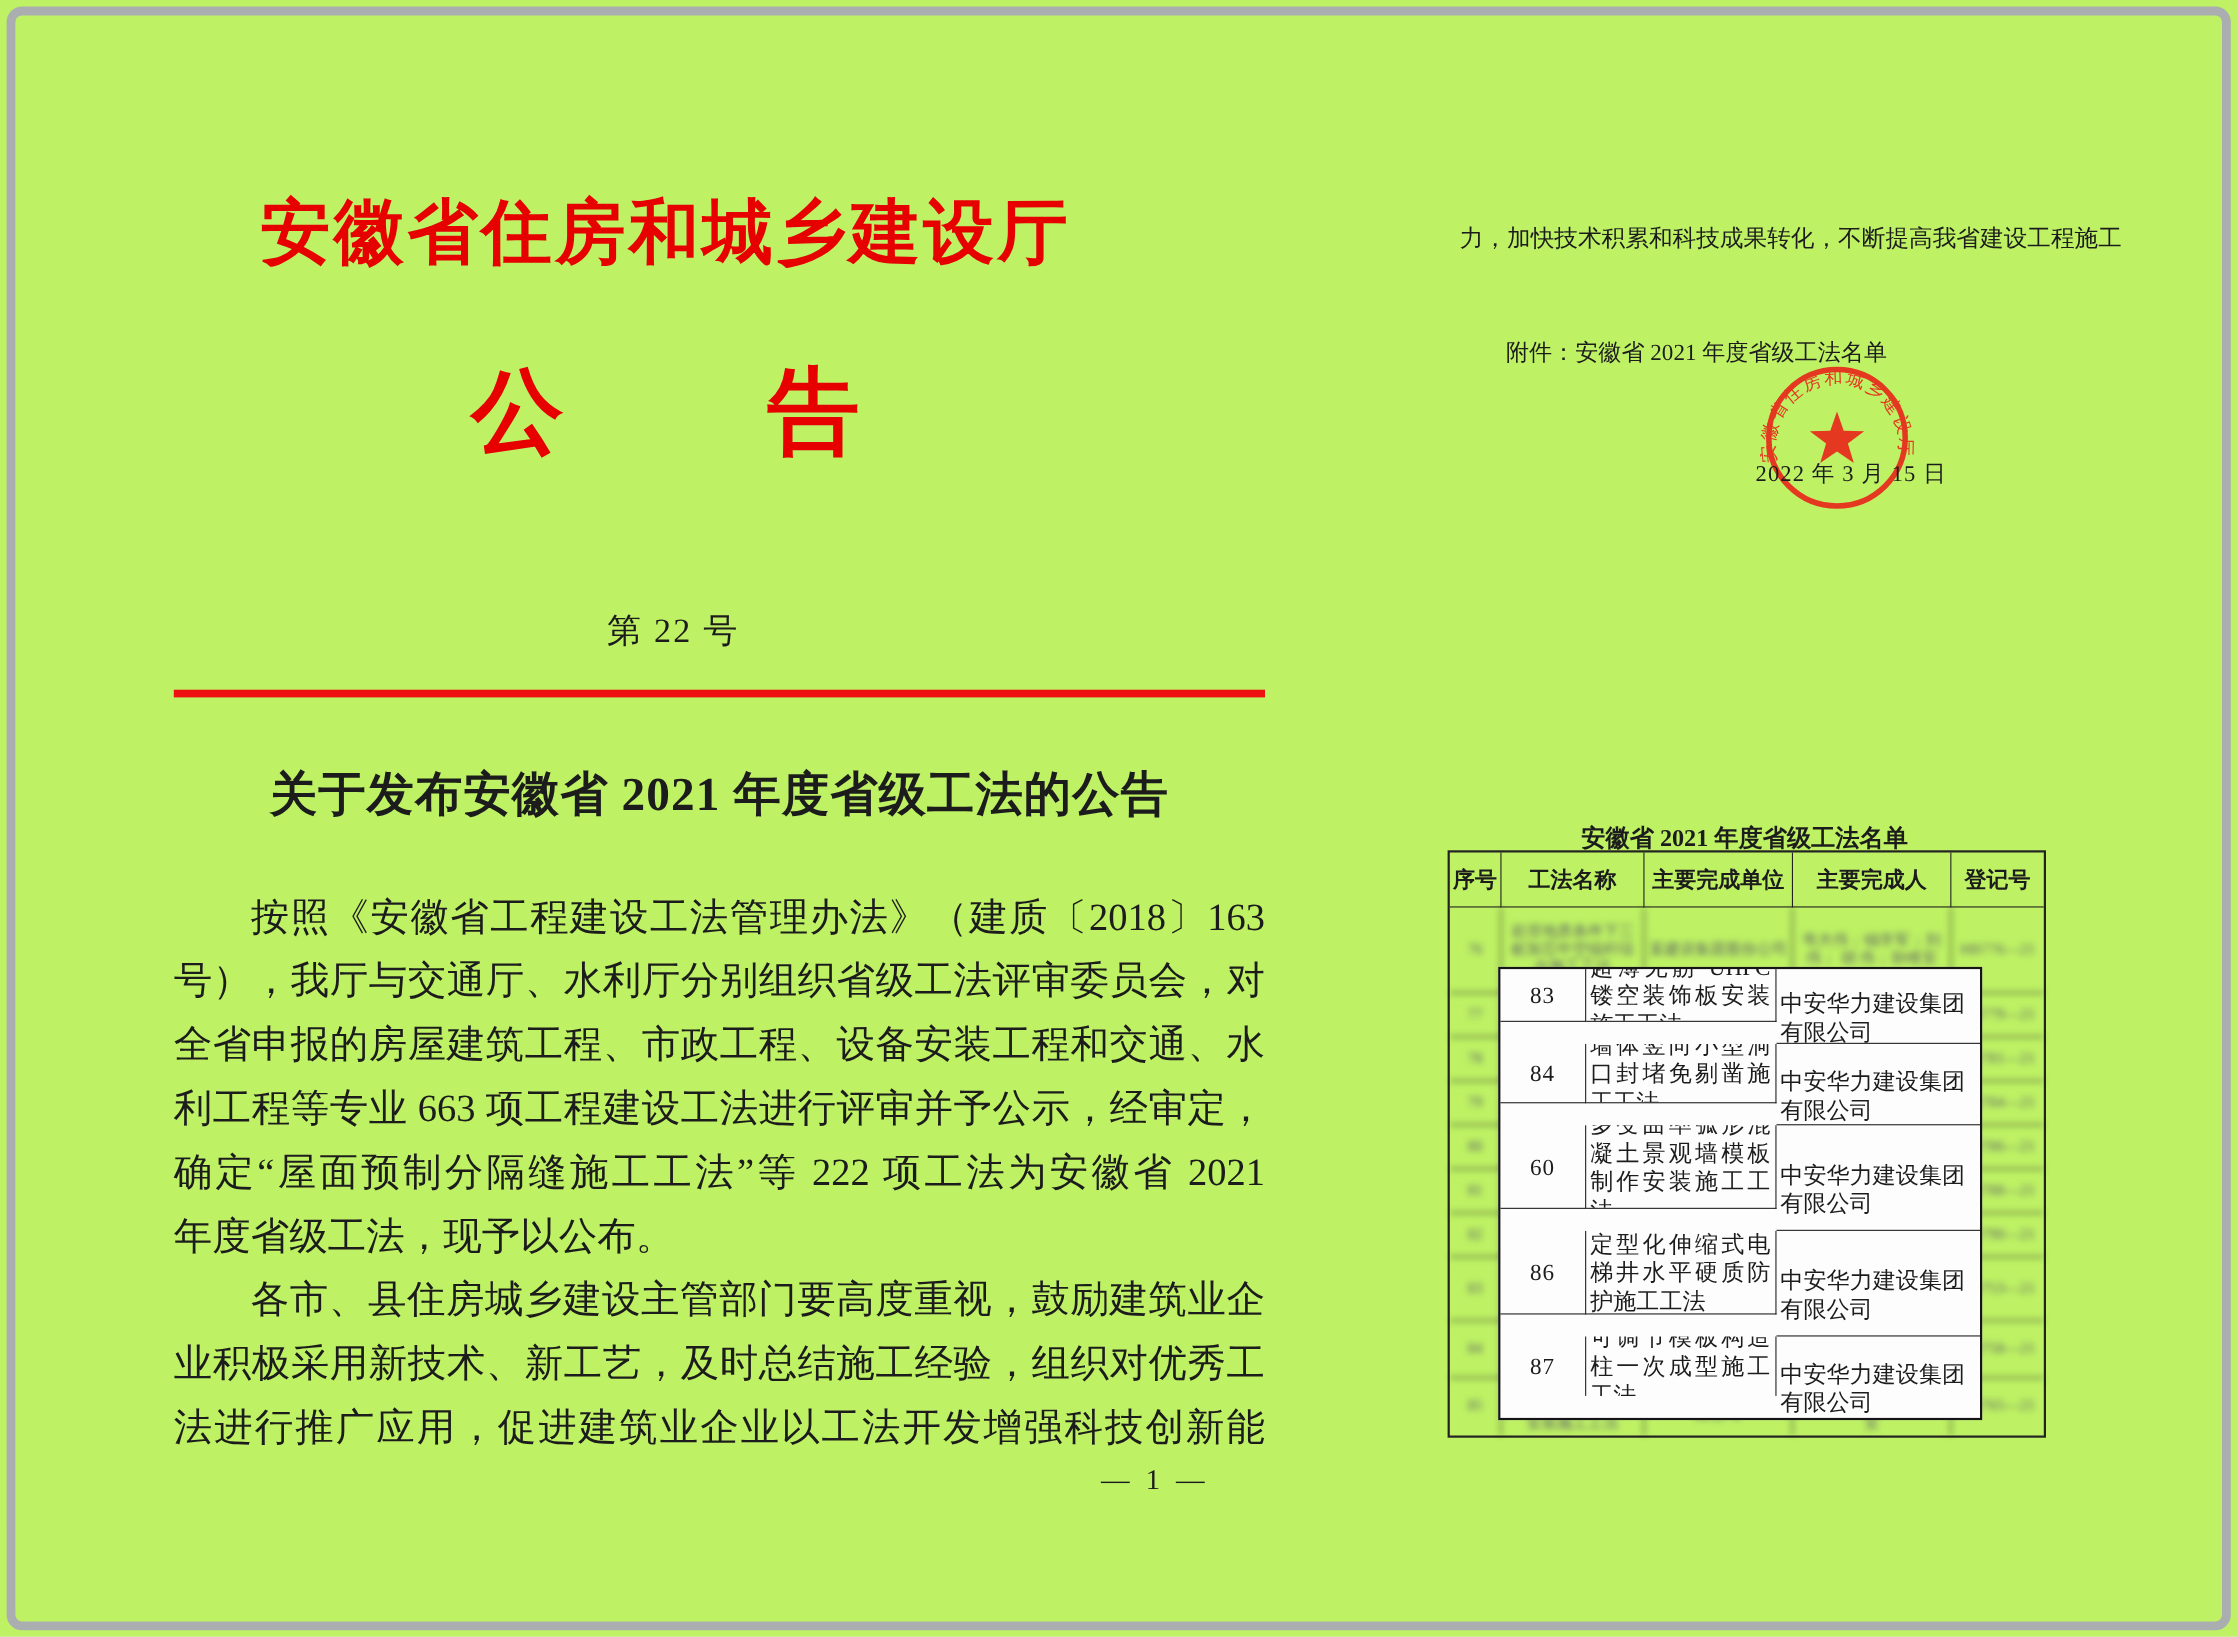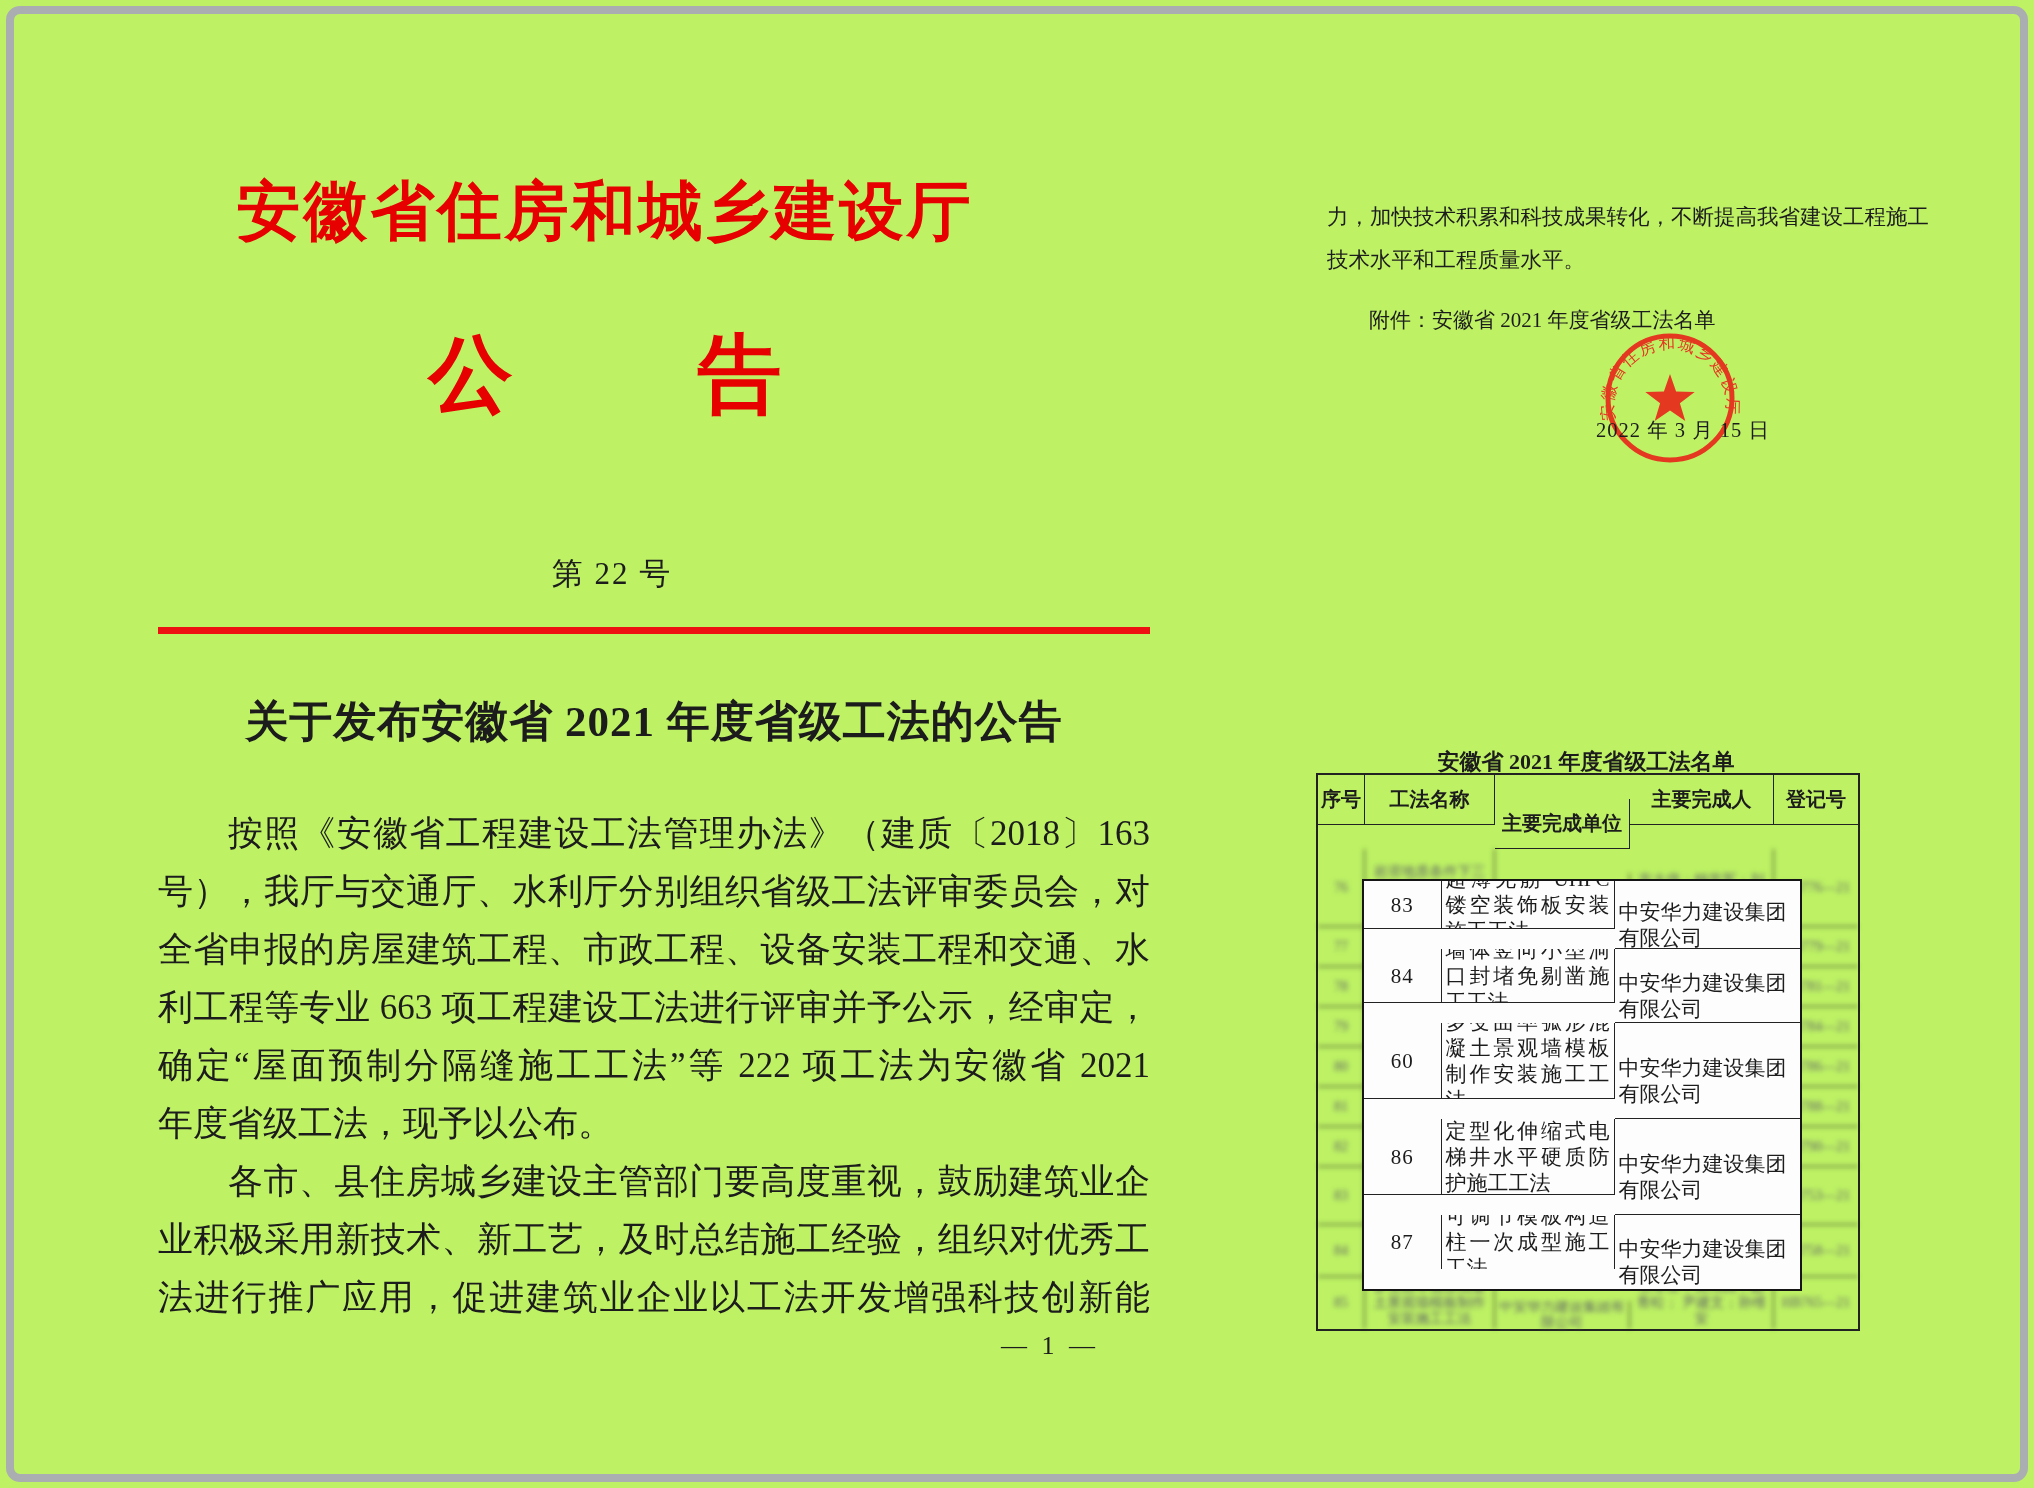--- a/index.html
+++ b/index.html
@@ -27,21 +27,21 @@
   .sealdate{left:1596px;top:416px;width:260px;font-size:20.5px;letter-spacing:1px;z-index:3;white-space:nowrap;}
   
   .tbl-title{left:1316px;top:747px;width:540px;text-align:center;font-size:22px;font-weight:bold;white-space:nowrap;}
   .tbl{left:1316px;top:773px;width:540px;border:2px solid #222;border-collapse:collapse;z-index:1;}
   .tbl .row{display:flex;}
   .tbl .cell{border-right:1.5px solid #222;border-bottom:1.5px solid #222;box-sizing:border-box;
              display:flex;align-items:center;justify-content:center;text-align:center;overflow:hidden;}
   .tbl .cell:last-child{border-right:none;}
   .tbl .row:last-child .cell{border-bottom:none;}
   .hdr .cell{font-weight:bold;font-size:20px;height:50px;}
-  .c0{width:47px;} .c1{width:130px;} .c2{width:135px;margin-top:24px;} .c3{width:144px;} .c4{width:84px;}
+  .c0{width:47px;} .c1{width:130px;} .c2{width:135px;} .c3{width:144px;} .c4{width:84px;}
   .bgrow .cell{font-size:14px;color:#5d6165;}
   .blurred{filter:blur(2.7px);}
   .bgname{font-size:14px;line-height:16px;padding:1px 2px;}
   .regno{font-size:13px;letter-spacing:0px;}
   
   .overlay{left:1362px;top:879px;width:440px;background:#fdfdfd;border:2.5px solid #151515;z-index:5;box-sizing:border-box;}
   .overlay .orow{display:flex;}
   .overlay .ocell{border-right:1.5px solid #222;border-bottom:1.5px solid #222;box-sizing:border-box;
                   display:flex;align-items:center;overflow:hidden;font-size:21px;line-height:26px;}
   .overlay .ocell:last-child{border-right:none;}
@@ -80,21 +80,20 @@
     <div class="bline noj">年度省级工法，现予以公布。</div>
     <div class="bline ind">各市、县住房城乡建设主管部门要高度重视，鼓励建筑业企</div>
     <div class="bline">业积极采用新技术、新工艺，及时总结施工经验，组织对优秀工</div>
     <div class="bline">法进行推广应用，促进建筑业企业以工法开发增强科技创新能</div>
   </div>
 
   <div class="abs pagenum">— 1 —</div>
 
   <div class="abs rp-par">
     <div class="rline">力，加快技术积累和科技成果转化，不断提高我省建设工程施工</div>
-    <div class="rline noj">技术水平和工程质量水平。</div>
   </div>
 
   <div class="abs attach">附件：安徽省 2021 年度省级工法名单</div>
 
   <svg class="abs seal" viewBox="0 0 140 140">
     <circle cx="70" cy="70" r="62" fill="none" stroke="#e8291c" stroke-width="5"></circle>
     <polygon fill="#e8291c" points="70,46 76.1,63.6 94.7,64 79.9,75.2 85.3,93 70,82.4 54.7,93 60.1,75.2 45.3,64 63.9,63.6"></polygon>
     <defs>
         <path id="sealArc" d="M 16,96 A 57,57 0 1 1 124,96" fill="none"></path>
       </defs>

